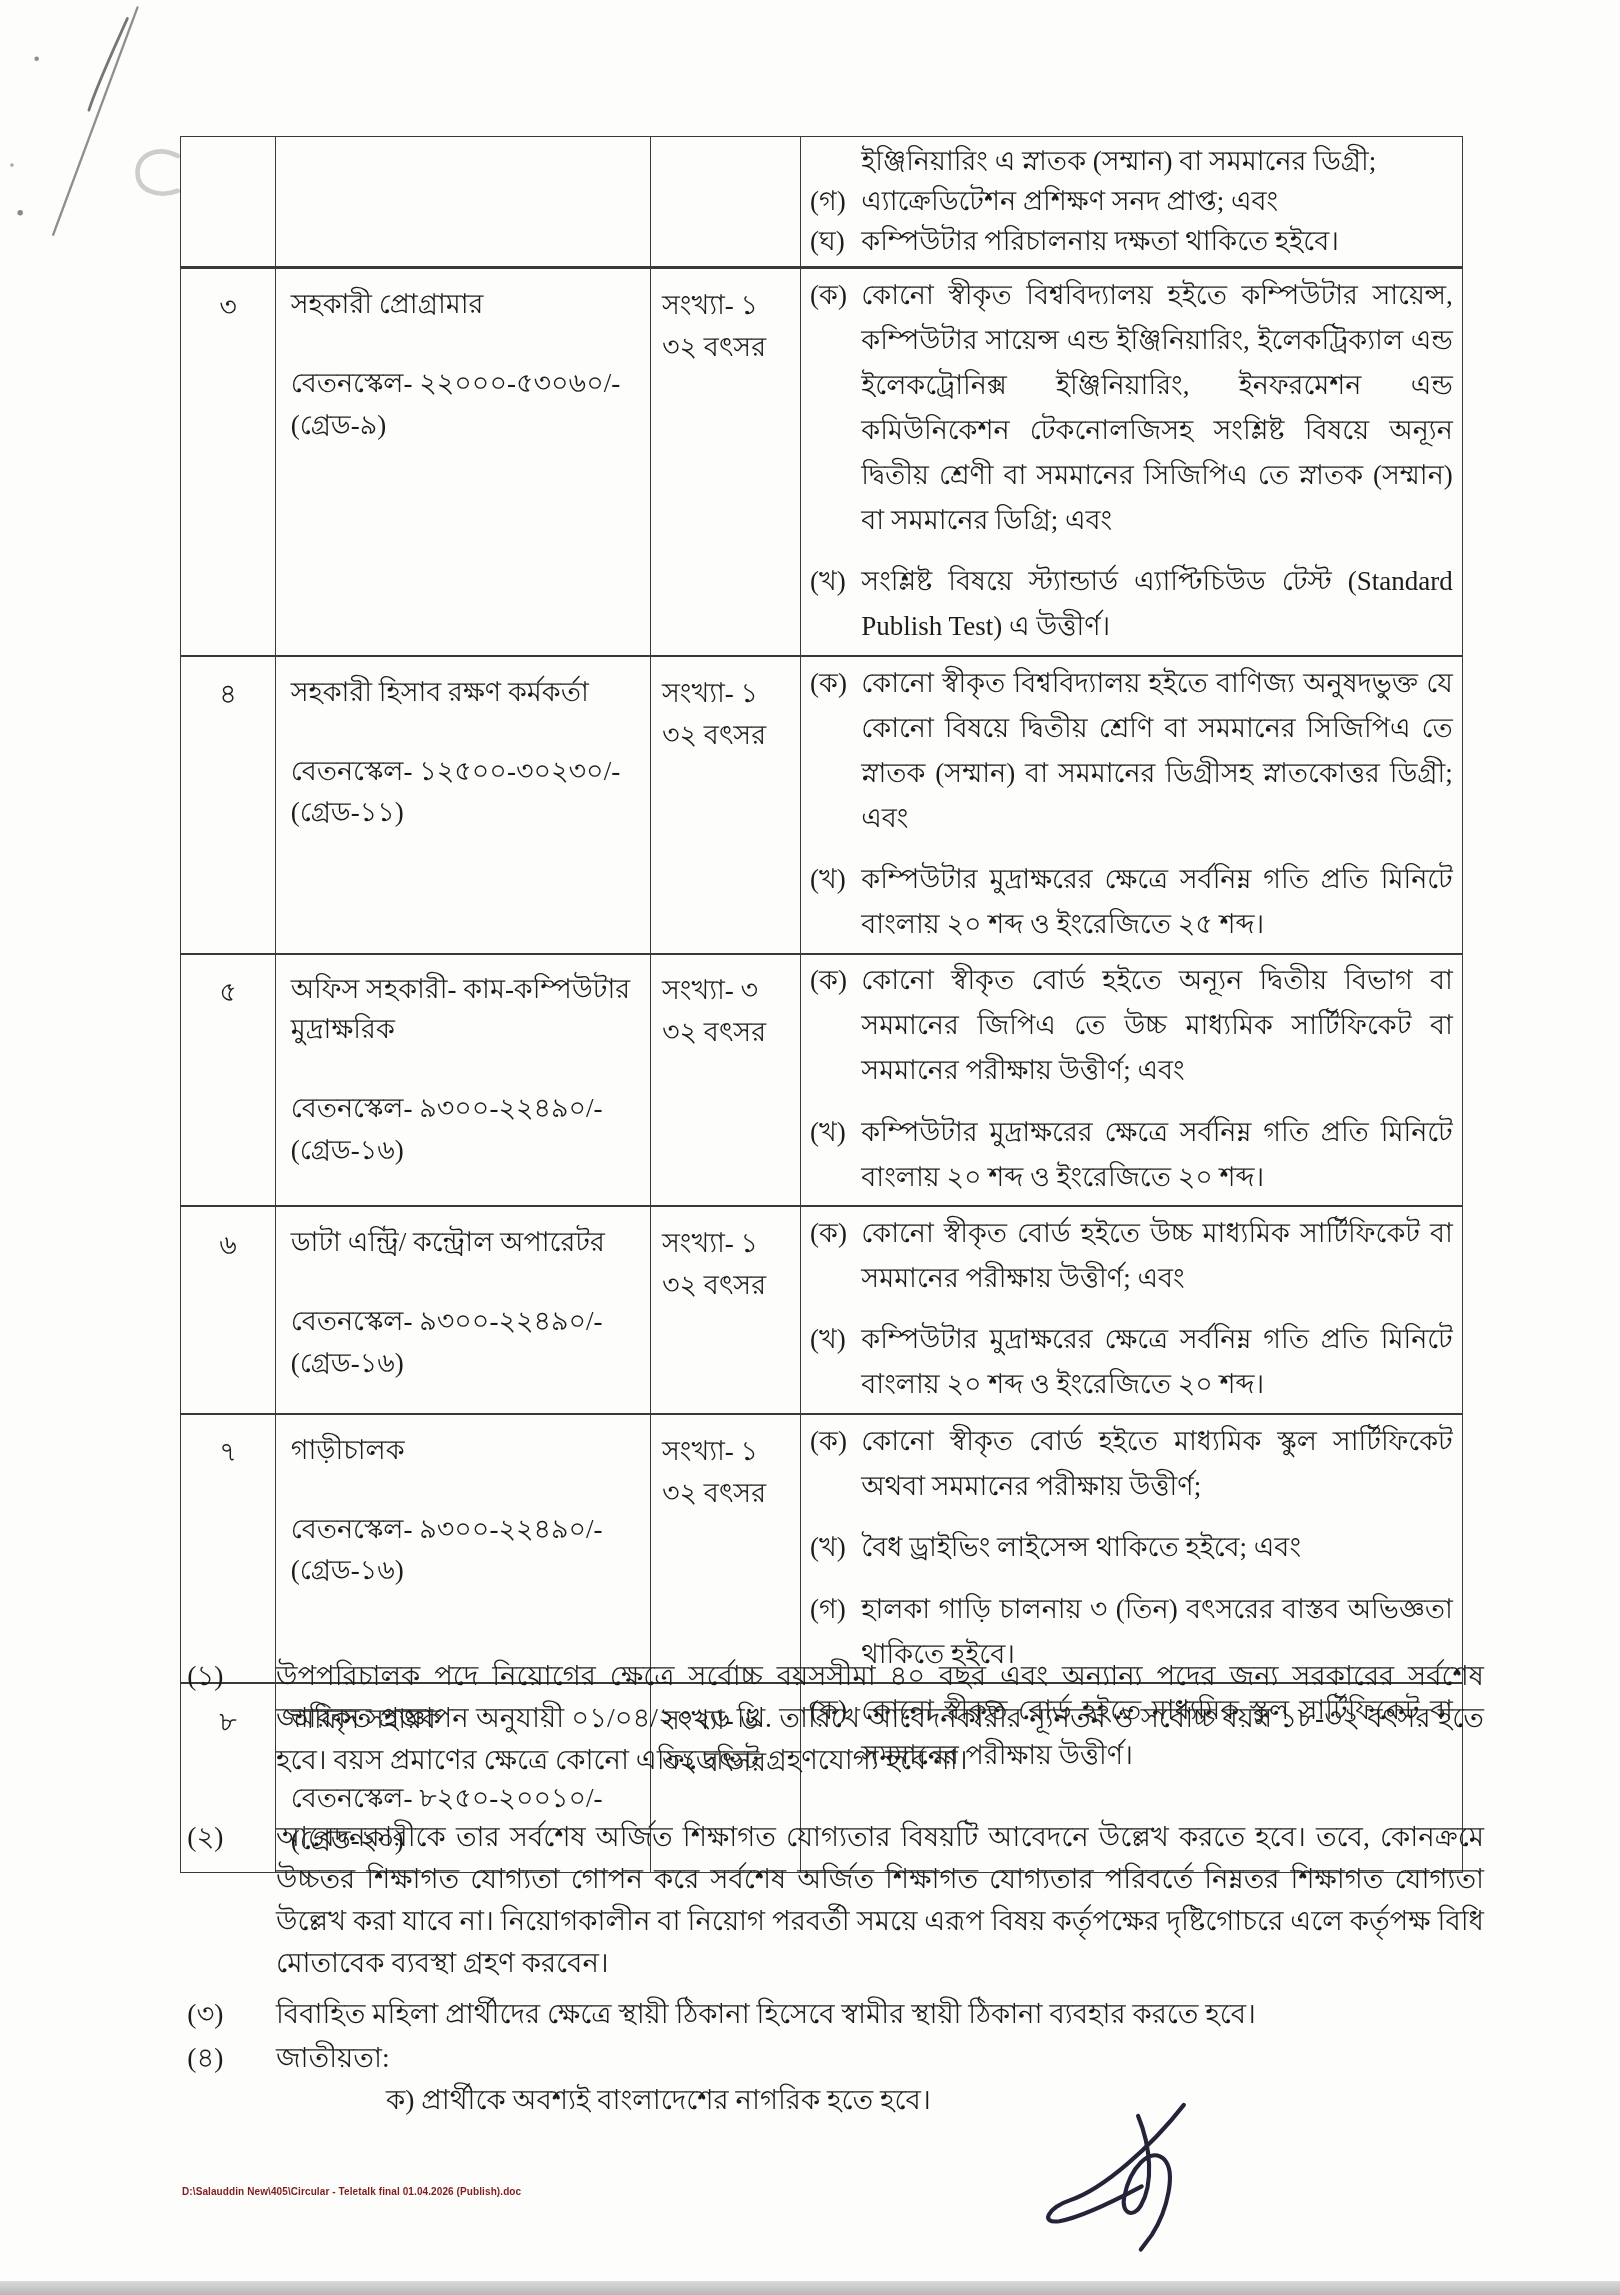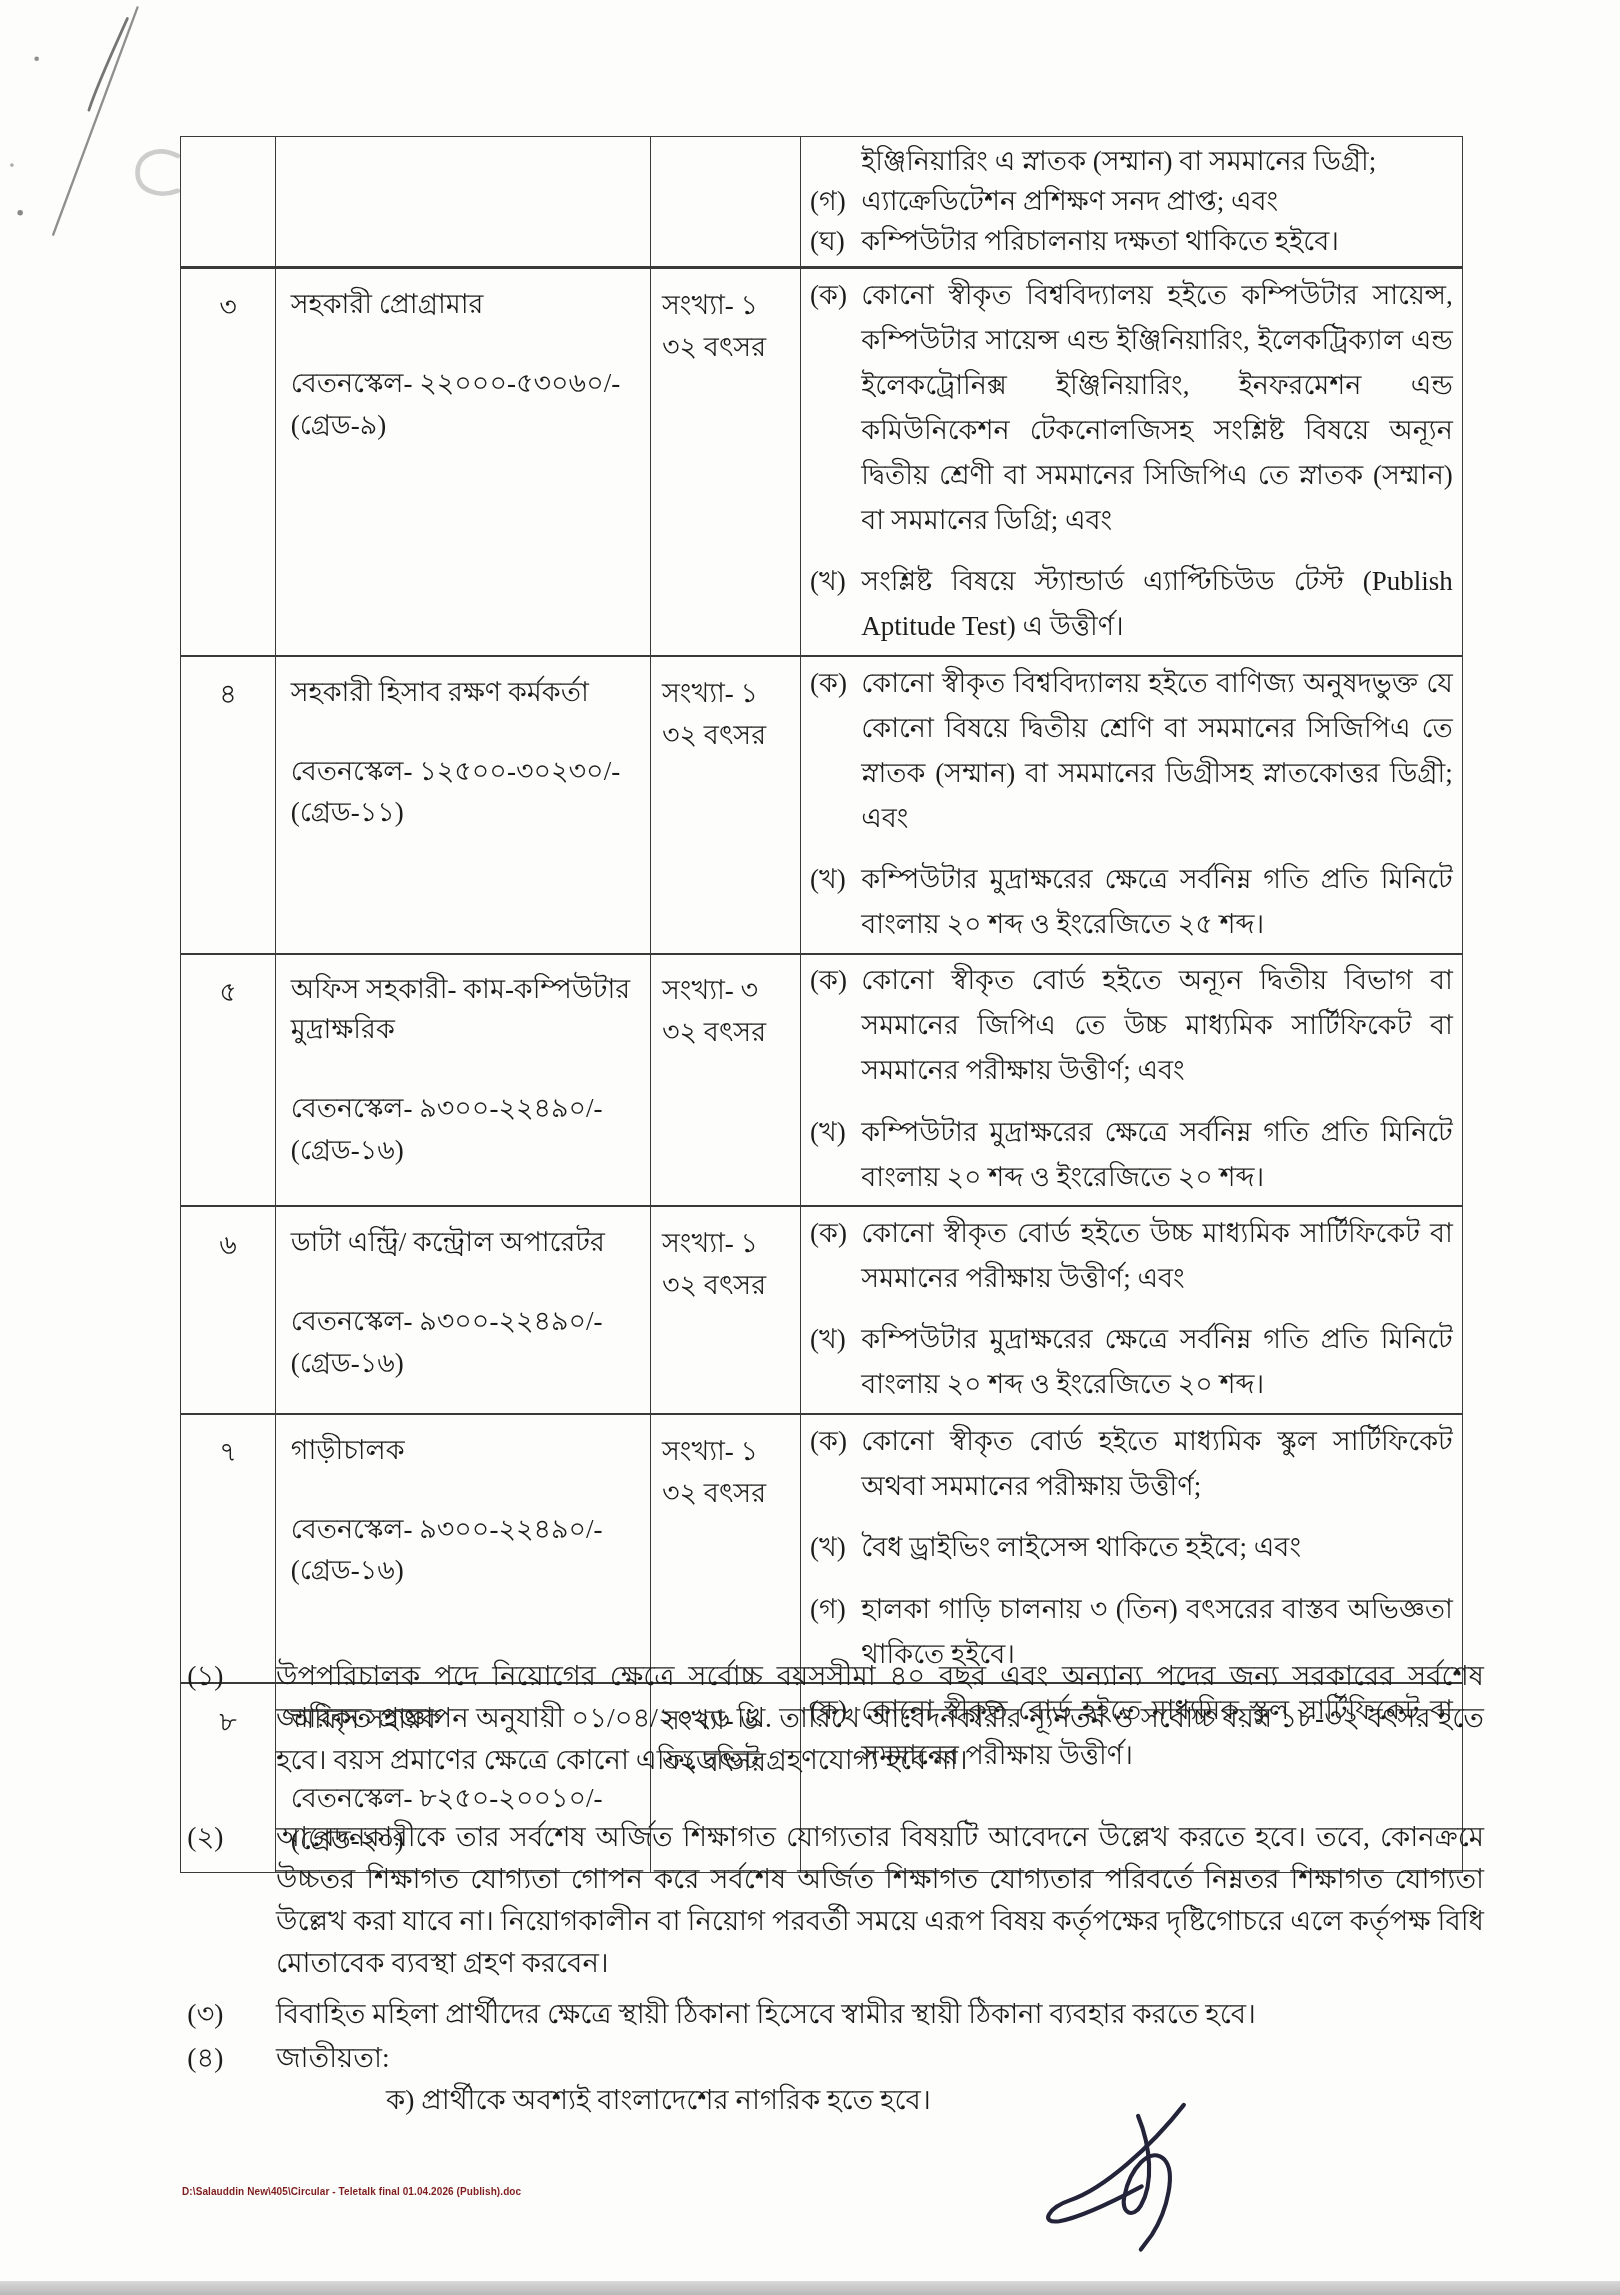--- a/index.html
+++ b/index.html
@@ -126,21 +126,21 @@
       <div>সংখ্যা- ১</div>
       <div class="age">৩২ বৎসর</div>
     </div>
     <div class="cell reqcell">
       <div class="req">
         <span class="lab">(ক)</span>
         <span class="txt">কোনো স্বীকৃত বিশ্ববিদ্যালয় হইতে কম্পিউটার সায়েন্স, কম্পিউটার সায়েন্স এন্ড ইঞ্জিনিয়ারিং, ইলেকট্রিক্যাল এন্ড ইলেকট্রোনিক্স ইঞ্জিনিয়ারিং, ইনফরমেশন এন্ড কমিউনিকেশন টেকনোলজিসহ সংশ্লিষ্ট বিষয়ে অন্যূন দ্বিতীয় শ্রেণী বা সমমানের সিজিপিএ তে স্নাতক (সম্মান) বা সমমানের ডিগ্রি; এবং</span>
       </div>
       <div class="req">
         <span class="lab">(খ)</span>
-        <span class="txt">সংশ্লিষ্ট বিষয়ে স্ট্যান্ডার্ড এ্যাপ্টিচিউড টেস্ট (Publish Aptitude Test) এ উত্তীর্ণ।</span>
+        <span class="txt">সংশ্লিষ্ট বিষয়ে স্ট্যান্ডার্ড এ্যাপ্টিচিউড টেস্ট (Standard Publish Test) এ উত্তীর্ণ।</span>
       </div>
     </div>
   </div>
 
   <div class="trow r2">
     <div class="cell serial">৪</div>
     <div class="cell postcell">
       <div>সহকারী হিসাব রক্ষণ কর্মকর্তা</div>
       <div class="payscale">বেতনস্কেল- ১২৫০০-৩০২৩০/-</div>
       <div class="grade">(গ্রেড-১১)</div>

